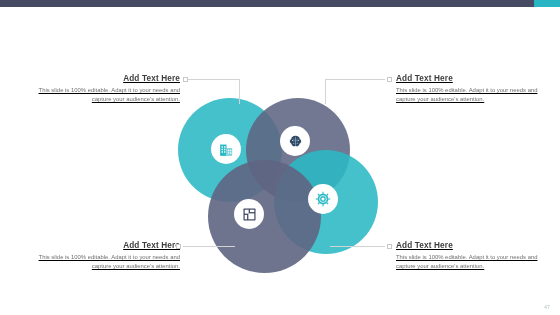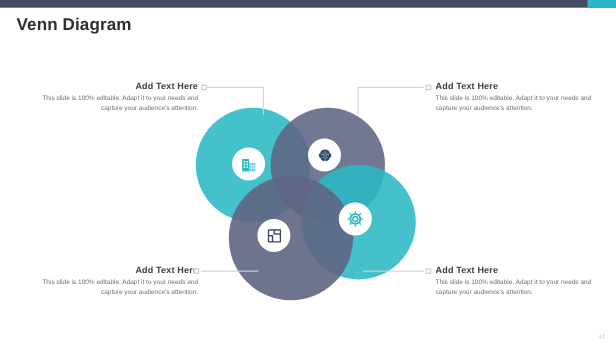--- a/index.html
+++ b/index.html
@@ -93,20 +93,21 @@
   .badge svg { display: block; }
   .b-building { left: 33px;  top: 36px; }
   .b-brain    { left: 102px; top: 28px; }
   .b-gear     { left: 130px; top: 86px; }
   .b-window   { left: 56px;  top: 101px; }
 
   
   .tb {
     position: absolute;
     width: 152px;
+    text-decoration: underline;
   }
   .tb-head {
     font-size: 8.2px;
     font-weight: bold;
     color: #3d3d3d;
     margin: 0 0 3px 0;
     letter-spacing: 0.15px;
   }
   .tb-body {
     font-size: 5.9px;
@@ -168,21 +169,20 @@
 </style>
 </head>
 <body>
 
 <div id="slide">
 
   <div class="topbar">
     <div class="topbar-accent"></div>
   </div>
 
-  <div class="title">Venn Diagram</div>
 
   <div class="conn conn-h cn-tl-h"></div>
   <div class="conn conn-v cn-tl-v"></div>
   <div class="dot cn-tl-d"></div>
 
   <div class="conn conn-h cn-tr-h"></div>
   <div class="conn conn-v cn-tr-v"></div>
   <div class="dot cn-tr-d"></div>
 
   <div class="conn conn-h cn-bl-h"></div>

